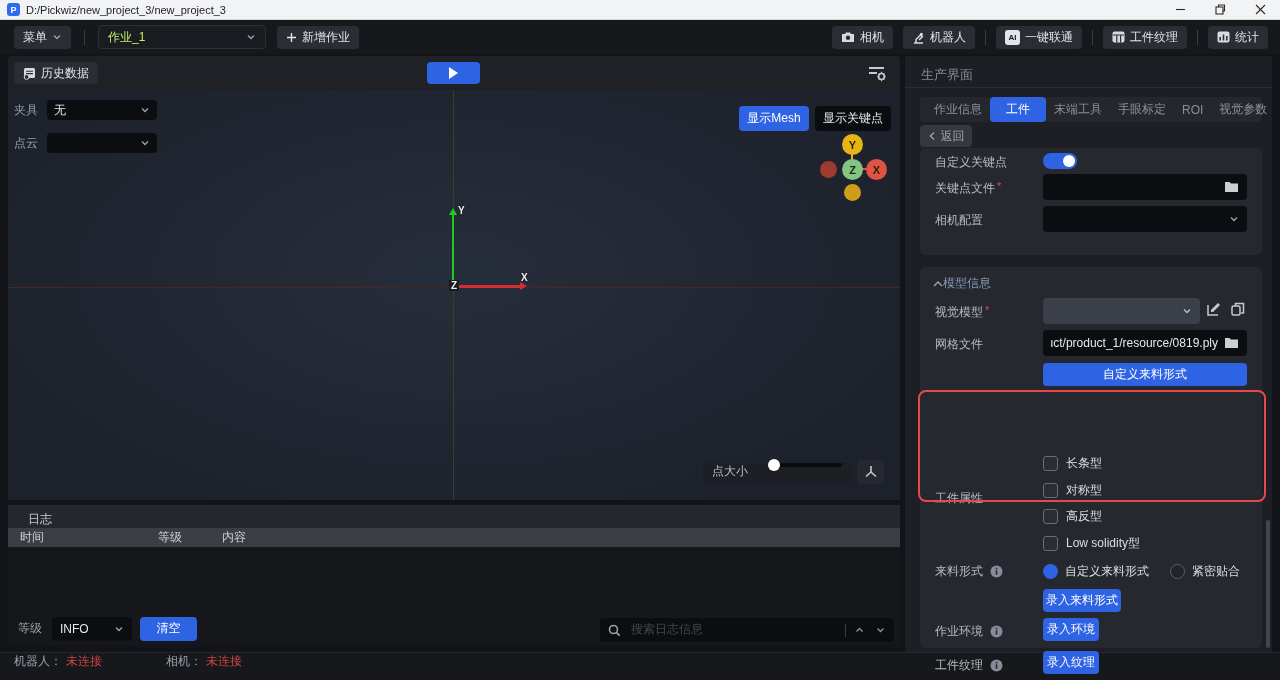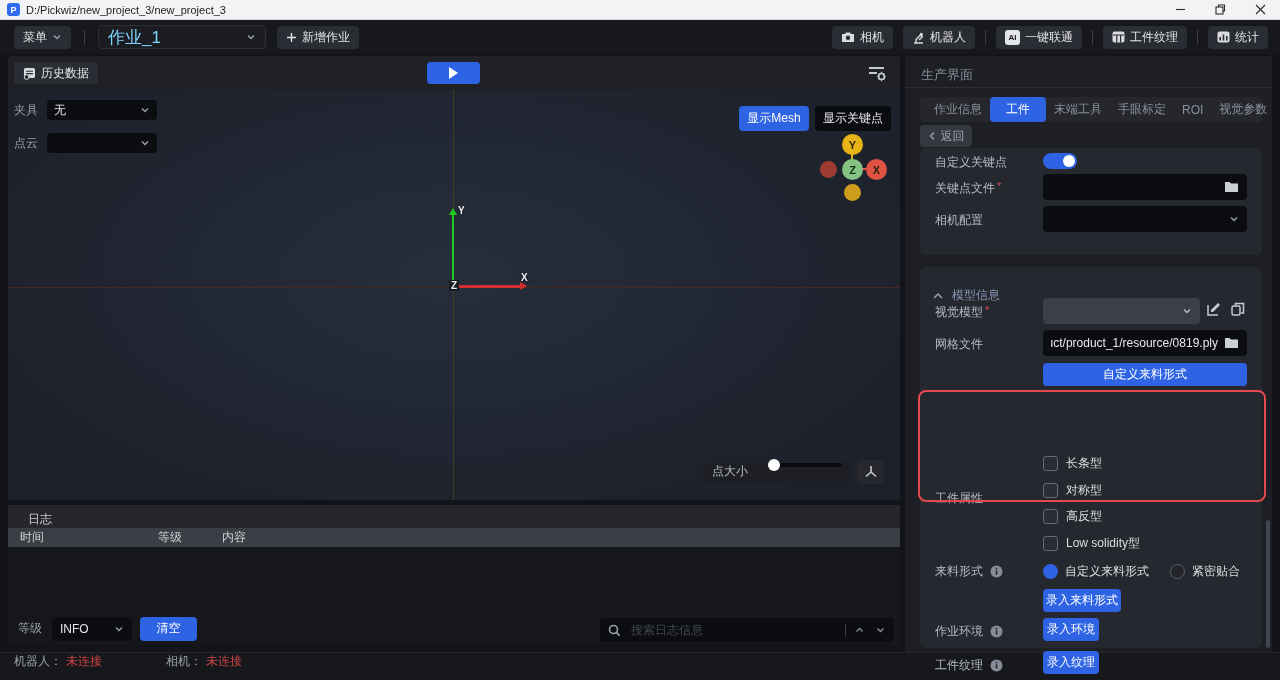--- a/index.html
+++ b/index.html
@@ -10,21 +10,21 @@
   
   .titlebar{left:0;top:0;width:1280px;height:20px;background:#f2f3f4;display:flex;align-items:center;border-bottom:1px solid #d9d9d9;box-sizing:border-box}
   .logo{width:13px;height:13px;border-radius:3px;background:#2f6bf0;color:#fff;font-size:9px;font-weight:bold;display:flex;align-items:center;justify-content:center;margin:0 6px 0 7px}
   .titletext{font-size:11px;color:#1d1d1f}
   .wbtns{margin-left:auto;display:flex;height:100%}
   .wbtn{width:40px;height:100%;display:flex;align-items:center;justify-content:center}
   
   .menubar{left:0;top:20px;width:1280px;height:34px;background:#17181c;display:flex;align-items:center}
   .gbtn{display:inline-flex;align-items:center;gap:5px;background:#2b2d34;border-radius:4px;height:23px;padding:0 9px;font-size:12px;color:#e2e4e8;white-space:nowrap}
   .vdiv{width:1px;height:15px;background:#3a3d44}
-  .jobdd{background:#1b1c21;border:1px solid #2e3037;border-radius:4px;height:24px;width:168px;display:flex;align-items:center;justify-content:space-between;padding:0 9px;font-size:17px;color:#7dd3fc;box-sizing:border-box}
+  .jobdd{background:#1b1c21;border:1px solid #2e3037;border-radius:4px;height:24px;width:168px;display:flex;align-items:center;justify-content:space-between;padding:0 9px;font-size:12px;color:#bef264;box-sizing:border-box}
   .aibadge{width:15px;height:15px;border-radius:3px;background:#e3e5e9;color:#17181c;font-size:8px;font-weight:bold;display:flex;align-items:center;justify-content:center}
   
   .vtoolbar{left:8px;top:56px;width:892px;height:34px;background:#1f2127;border-radius:4px 4px 0 0}
   .viewport{left:8px;top:90px;width:892px;height:410px;background:radial-gradient(ellipse at 50% 45%,#272e3b 0%,#1c212b 85%);overflow:hidden}
   .histbtn{left:6px;top:6px;height:22px}
   .playbtn{left:419px;top:6px;width:53px;height:22px;background:#2e63e4;border-radius:4px;display:flex;align-items:center;justify-content:center}
   .play-tri{width:0;height:0;border-left:9px solid #fff;border-top:6px solid transparent;border-bottom:6px solid transparent}
   .vlabel{color:#9aa0aa;font-size:12px}
   .vdd{background:#0c0d11;border-radius:4px;height:20px;width:110px;display:flex;align-items:center;justify-content:space-between;padding:0 7px;box-sizing:border-box;font-size:12px}
   .meshbtn{left:731px;top:16px;width:70px;height:25px;background:#2e63e4;border-radius:4px;color:#fff;display:flex;align-items:center;justify-content:center}
@@ -34,21 +34,21 @@
   .slider{left:695px;top:373px;width:148px;height:21px;background:#1d1f25;border-radius:4px;display:flex;gap:20px;padding:0 9px;box-sizing:border-box}
   .slider-track{position:relative;flex:1;height:4px;background:#0a0b0d;border-radius:2px}
   .slider-handle{position:absolute;left:0;top:-4px;width:12px;height:12px;border-radius:50%;background:#fff}
   .axesbtn{left:849px;top:370px;width:27px;height:24px;background:#26282e;border-radius:4px;display:flex;align-items:center;justify-content:center}
   
   .loghead{left:8px;top:505px;width:892px;height:23px;background:#26272c;display:flex;align-items:flex-end;color:#c9ccd2}
   .logcols{left:8px;top:528px;width:892px;height:19px;background:#3b3e45;color:#cfd2d7}
   .logbody{left:8px;top:547px;width:892px;height:98px;background:#16171b}
   .dd-dark{background:#0c0d11;border-radius:4px;display:flex;align-items:center;justify-content:space-between;padding:0 8px;box-sizing:border-box;color:#e6e8ec}
   .searchbox{position:absolute;left:592px;top:6px;width:294px;height:24px;background:#0c0d11;border-radius:4px;display:flex;align-items:center;padding:0 8px;box-sizing:border-box}
-  .searchbox input{flex:1;background:transparent;border:none;outline:none;color:#e6e8ec;font-size:12px;font-family:Liberation Serif, serif;margin-left:8px}
+  .searchbox input{flex:1;background:transparent;border:none;outline:none;color:#e6e8ec;font-size:12px;font-family:Liberation Mono, monospace;margin-left:8px}
   .searchbox input::placeholder{color:#42464e}
   
   .statusbar{left:0;top:652px;width:1280px;height:28px;background:#17181c;display:flex;border-top:1px solid #26272c;box-sizing:border-box}
   .red{color:#cf4444}
   .grey{color:#9aa0aa}
   
   .rpanel{left:905px;top:56px;width:367px;height:596px;background:#1d1f24}
   .rphead{position:absolute;left:0;top:6px;width:100%;height:26px;display:flex;align-items:center;padding-left:16px;box-sizing:border-box;color:#878d98;font-size:13px;border-bottom:1px solid #2b2d33}
   .tabs{position:absolute;left:15px;top:41px;width:342px;height:25px;background:#25272d;border-radius:4px;display:flex;align-items:center;justify-content:space-between;padding:0 6px;box-sizing:border-box}
   .tab{color:#8a8f99;font-size:12px;padding:3px 8px;border-radius:4px;white-space:nowrap}
@@ -307,21 +307,21 @@
     </div>
     <span class="plabel" style="left:15px;top:64px">相机配置</span>
     <div class="pinput" style="top:58px;justify-content:flex-end">
       <svg width="10" height="10" viewBox="0 0 10 10">
           <path d="M2 3.5l3 3 3-3" fill="none" stroke="#9aa0aa" stroke-width="1.4"></path>
         </svg>
     </div>
   </div>
 
   <div class="card" style="top:211px;height:381px">
-    <div class="a flex" style="left:13px;top:20px;gap:9px">
+    <div class="a flex" style="left:13px;top:8px;">
       <svg width="10" height="7" viewBox="0 0 10 7">
           <path d="M1 6l4-4 4 4" fill="none" stroke="#9aa0aa" stroke-width="1.5"></path>
         </svg>
       <span style="color:#8798b5">模型信息</span>
     </div>
     <span class="plabel req" style="left:15px;top:37px">视觉模型</span>
     <div class="pselect-grey" style="top:31px">
       <span></span>
       <svg width="10" height="10" viewBox="0 0 10 10">
           <path d="M2 3.5l3 3 3-3" fill="none" stroke="#b9bdc4" stroke-width="1.4"></path>

